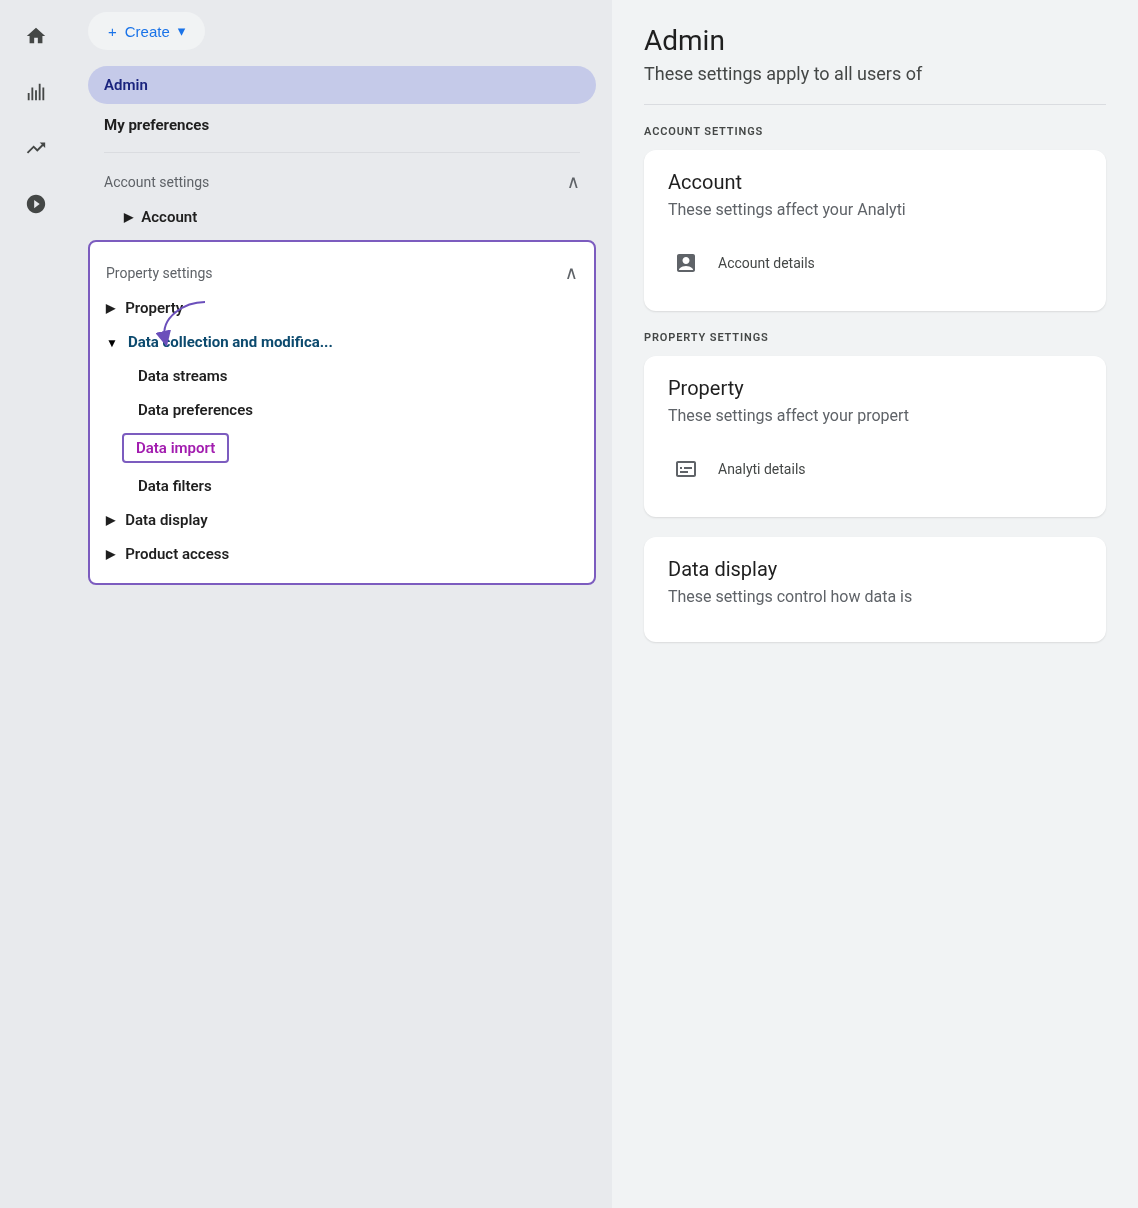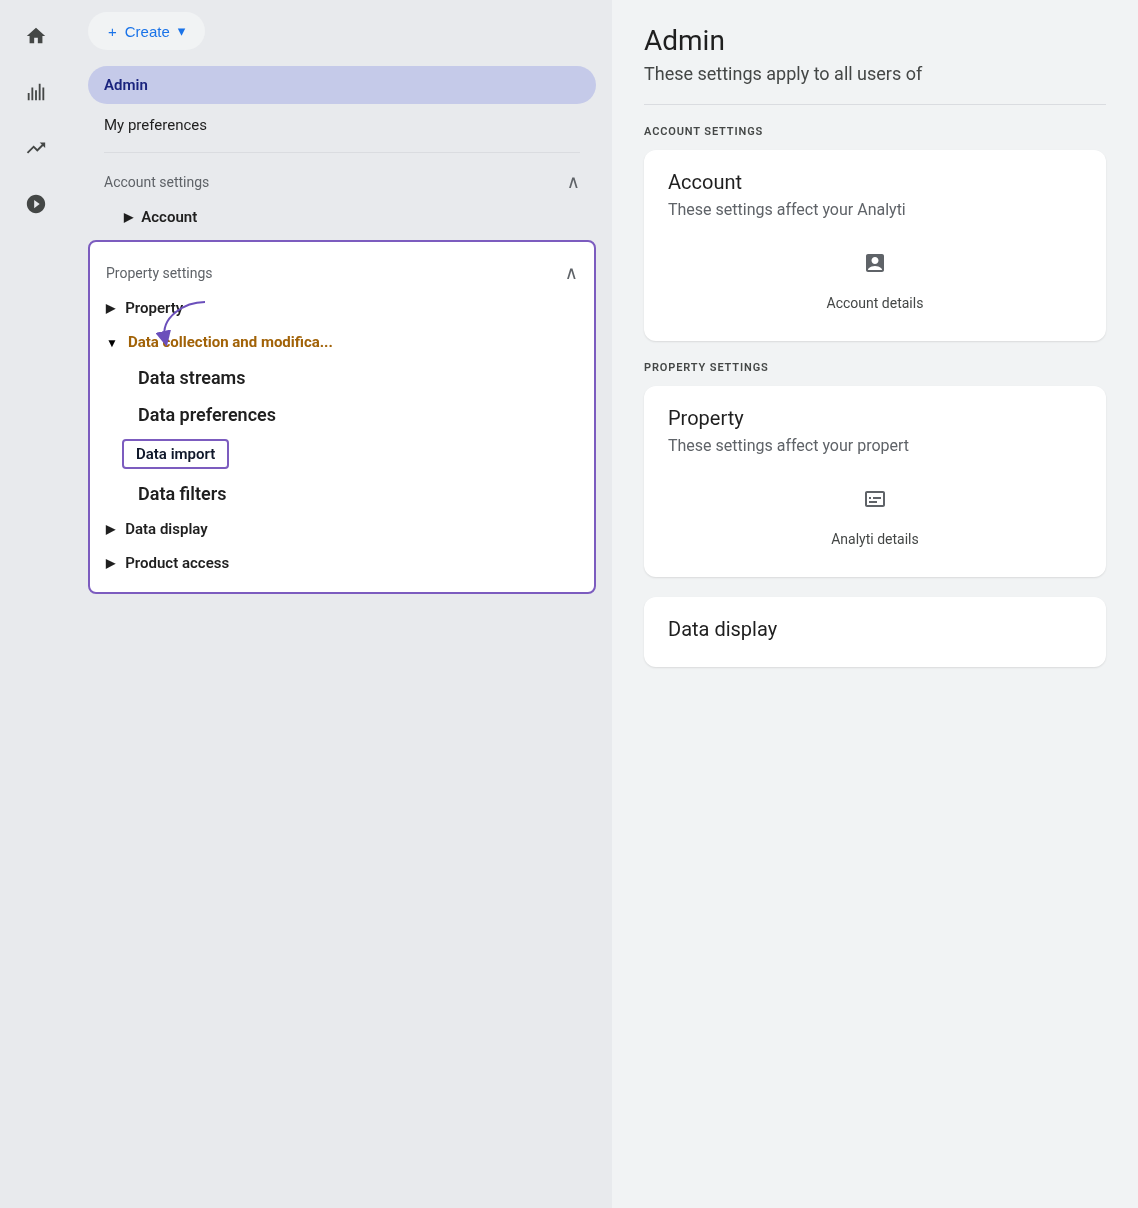--- a/index.html
+++ b/index.html
@@ -74,21 +74,21 @@
       font-weight: 600;
     }
     .nav-item:not(.active) {
       color: #1f1f1f;
       font-weight: 600;
     }
 
     .nav-item-plain {
       padding: 10px 16px;
       font-size: 15px;
-      font-weight: 400;
+      font-weight: 700;
       color: #1f1f1f;
       cursor: pointer;
       margin-bottom: 2px;
     }
 
     .section-header {
       display: flex;
       align-items: center;
       justify-content: space-between;
       padding: 10px 16px;
@@ -133,34 +133,34 @@
       font-weight: 600;
       color: #1f1f1f;
       cursor: pointer;
       display: flex;
       align-items: center;
       gap: 10px;
     }
 
     .sub-nav-item {
       padding: 8px 16px 8px 48px;
-      font-size: 18px;
+      font-size: 15px;
       font-weight: 600;
       color: #1f1f1f;
       cursor: pointer;
     }
     .data-import-box {
       border: 2px solid #7c5cbf;
       border-radius: 4px;
       display: inline-block;
       padding: 4px 12px;
       margin-left: 32px;
       font-size: 15px;
       font-weight: 600;
-      color: #0f172a;
+      color: #a21caf;
       cursor: pointer;
     }
 
     
     .main-content {
       flex: 1;
       background: #f1f3f4;
       padding: 24px 32px;
       overflow-y: auto;
     }
@@ -210,21 +210,20 @@
       margin-bottom: 16px;
     }
     .card-row {
       display: flex;
       align-items: center;
       gap: 14px;
       padding: 10px 0;
       font-size: 14px;
       color: #444746;
       cursor: pointer;
-      flex-direction: column;
     }
     .card-row + .card-row {
       border-top: 1px solid #e8eaed;
     }
     .card-row-icon {
       width: 36px;
       height: 36px;
       display: flex;
       align-items: center;
       justify-content: center;
@@ -303,21 +302,21 @@
     </div>
 
     <div class="property-nav-item">
       <span style="font-size:12px;">▶</span>
       <span>Property</span>
     </div>
 
     <div style="position:relative; padding: 8px 16px; display:flex; align-items:flex-start; gap:10px;">
       <span style="font-size:12px; margin-top:3px;">▼</span>
       <div style="flex:1;">
-        <div style="font-size:15px; font-weight:700; color:#a16207;">Data collection and modifica...</div>
+        <div style="font-size:15px; font-weight:700; color:#0c4a6e;">Data collection and modifica...</div>
       </div>
 
       <svg style="position:absolute; top:-28px; left:55px;" width="80" height="50" viewBox="0 0 80 50" fill="none">
         <path d="M 60 5 C 40 5, 15 20, 20 42" stroke="#6b4fbb" stroke-width="2" fill="none" marker-end="url(#arrowhead)"></path>
         <defs>
           <marker id="arrowhead" markerWidth="8" markerHeight="8" refX="4" refY="4" orient="auto">
             <path d="M0,0 L8,4 L0,8 Z" fill="#6b4fbb"></path>
           </marker>
         </defs>
       </svg>
@@ -382,14 +381,15 @@
         <svg width="24" height="24" viewBox="0 0 24 24" fill="#5f6368">
           <path d="M20 4H4c-1.1 0-2 .9-2 2v12c0 1.1.9 2 2 2h16c1.1 0 2-.9 2-2V6c0-1.1-.9-2-2-2zm0 14H4V6h16v12zM6 10h2v2H6zm0 4h8v2H6zm4-4h8v2h-8z"></path>
         </svg>
       </div>
       <span>Analyti details</span>
     </div>
   </div>
 
   <div class="settings-card">
     <div class="card-title">Data display</div>
+    <div class="card-desc">These settings control how data is</div>
   </div>
 </div>
 
 </body></html>

